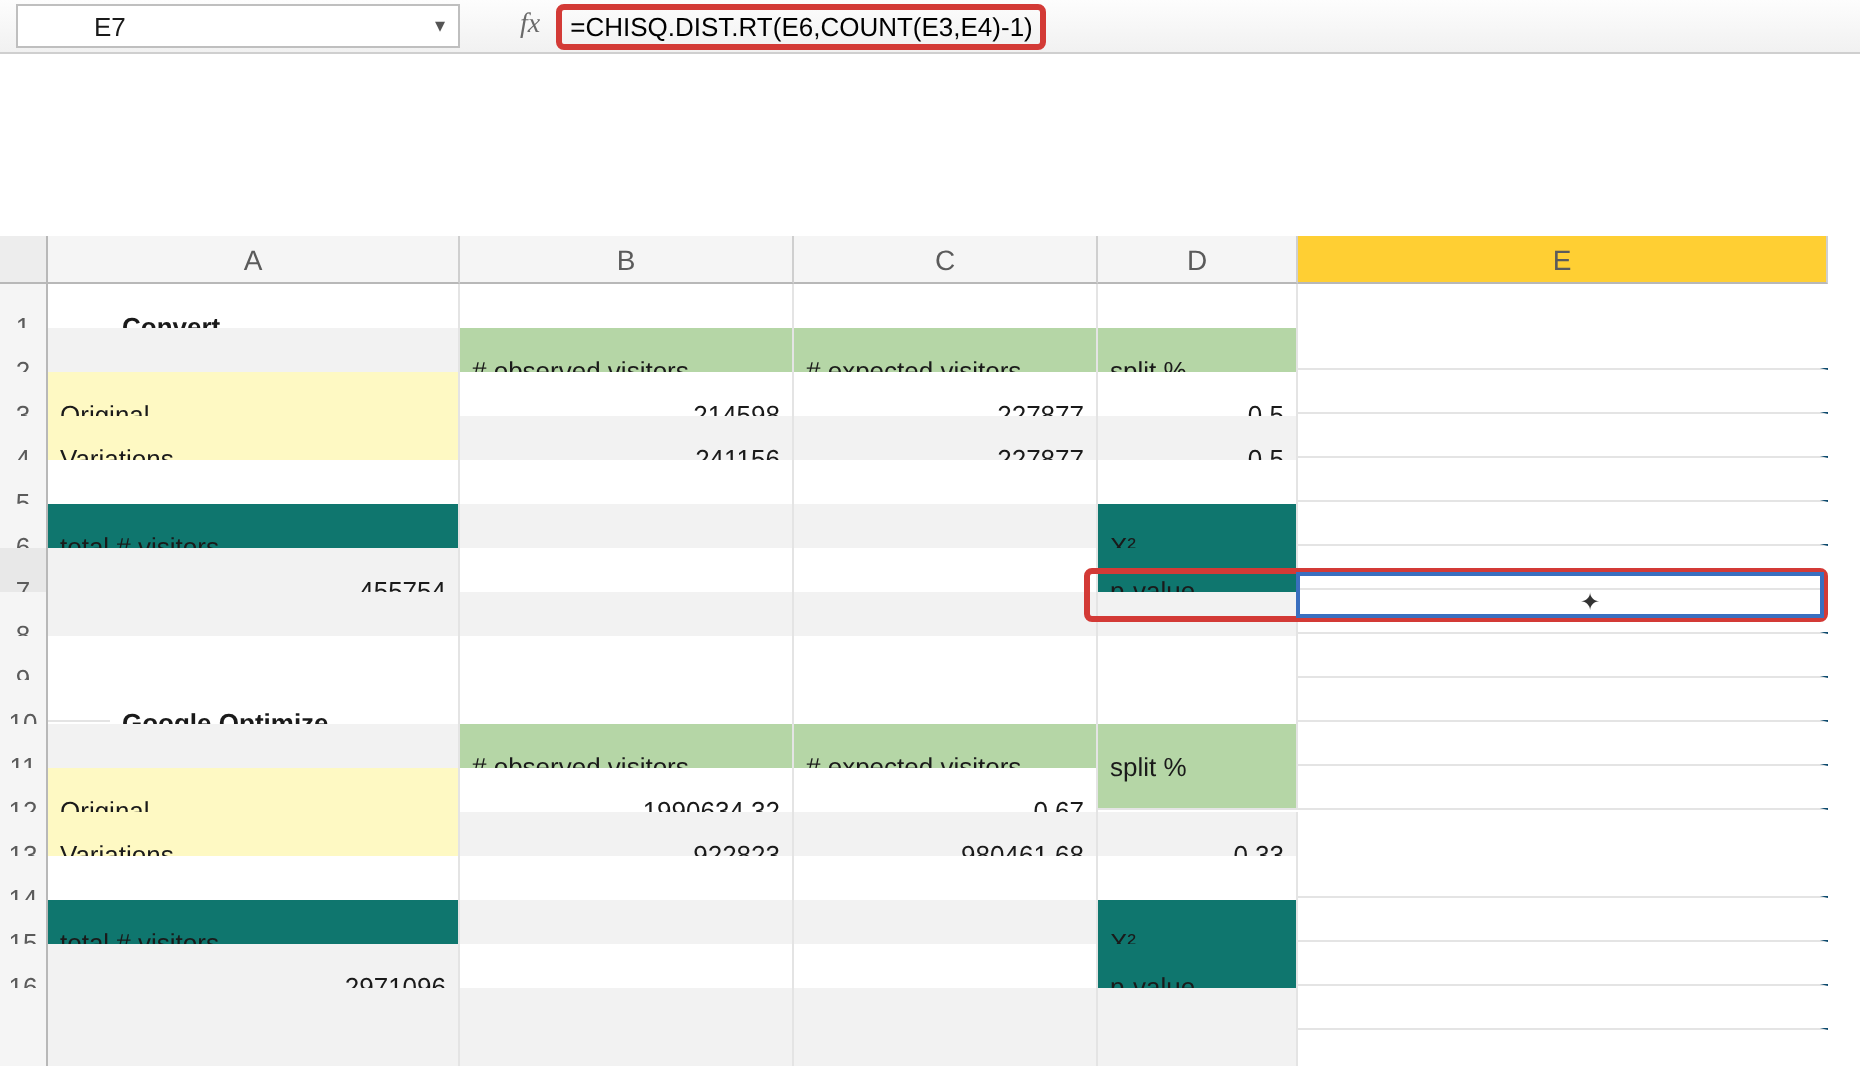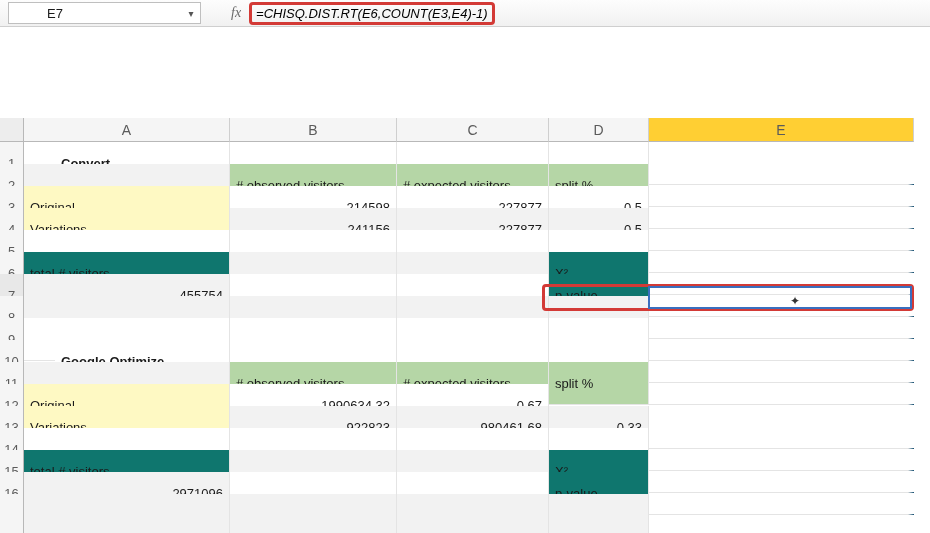--- a/index.html
+++ b/index.html
@@ -20,21 +20,21 @@
     align-items: center;
     height: 26px;
     border-bottom: 1px solid #cfcfcf;
     background: linear-gradient(#fdfdfd, #f1f1f1);
     position: relative;
   }
   .namebox-wrap {
     display: flex;
     align-items: center;
     height: 22px;
-    width: 193px;
+    width: 222px;
     margin-left: 8px;
     background: #fff;
     border: 1px solid #bfbfbf;
     box-sizing: border-box;
   }
   .namebox {
     flex: 1;
     padding: 0 18px 0 38px;
     font-size: 13px;
   }
@@ -49,21 +49,20 @@
     font-family: Liberation Serif, serif;
     font-style: italic;
     font-size: 14px;
     color: #6a6a6a;
   }
   .formula-wrap {
     margin-left: 8px;
     padding: 1px 4px;
     border: 3px solid #d33a36;
     border-radius: 4px;
-    font-style: italic;
   }
   .formula {
     font-size: 13px;
     color: #000;
     white-space: nowrap;
   }
 
   
   .blankzone {
     height: 91px;
@@ -129,21 +128,21 @@
   .cell.greenlbl {
     background: #0f766e;
   }
   .cell.greyrow {
     background: #fef9c3;
   }
   .cell.altrow {
     background: #f2f2f2;
   }
   .cell.center { justify-content: center; }
-  .cell.lastE { border-right: 6px solid #0c4a6e; margin-top: 42px; }
+  .cell.lastE { border-right: 4px solid #0c4a6e; margin-top: 42px; }
 
   
   .red-callout {
     position: absolute;
     left: 542px;   
     top: 284px;    
     width: 372px;
     height: 27px;
     border: 3px solid #d33a36;
     border-radius: 4px;

